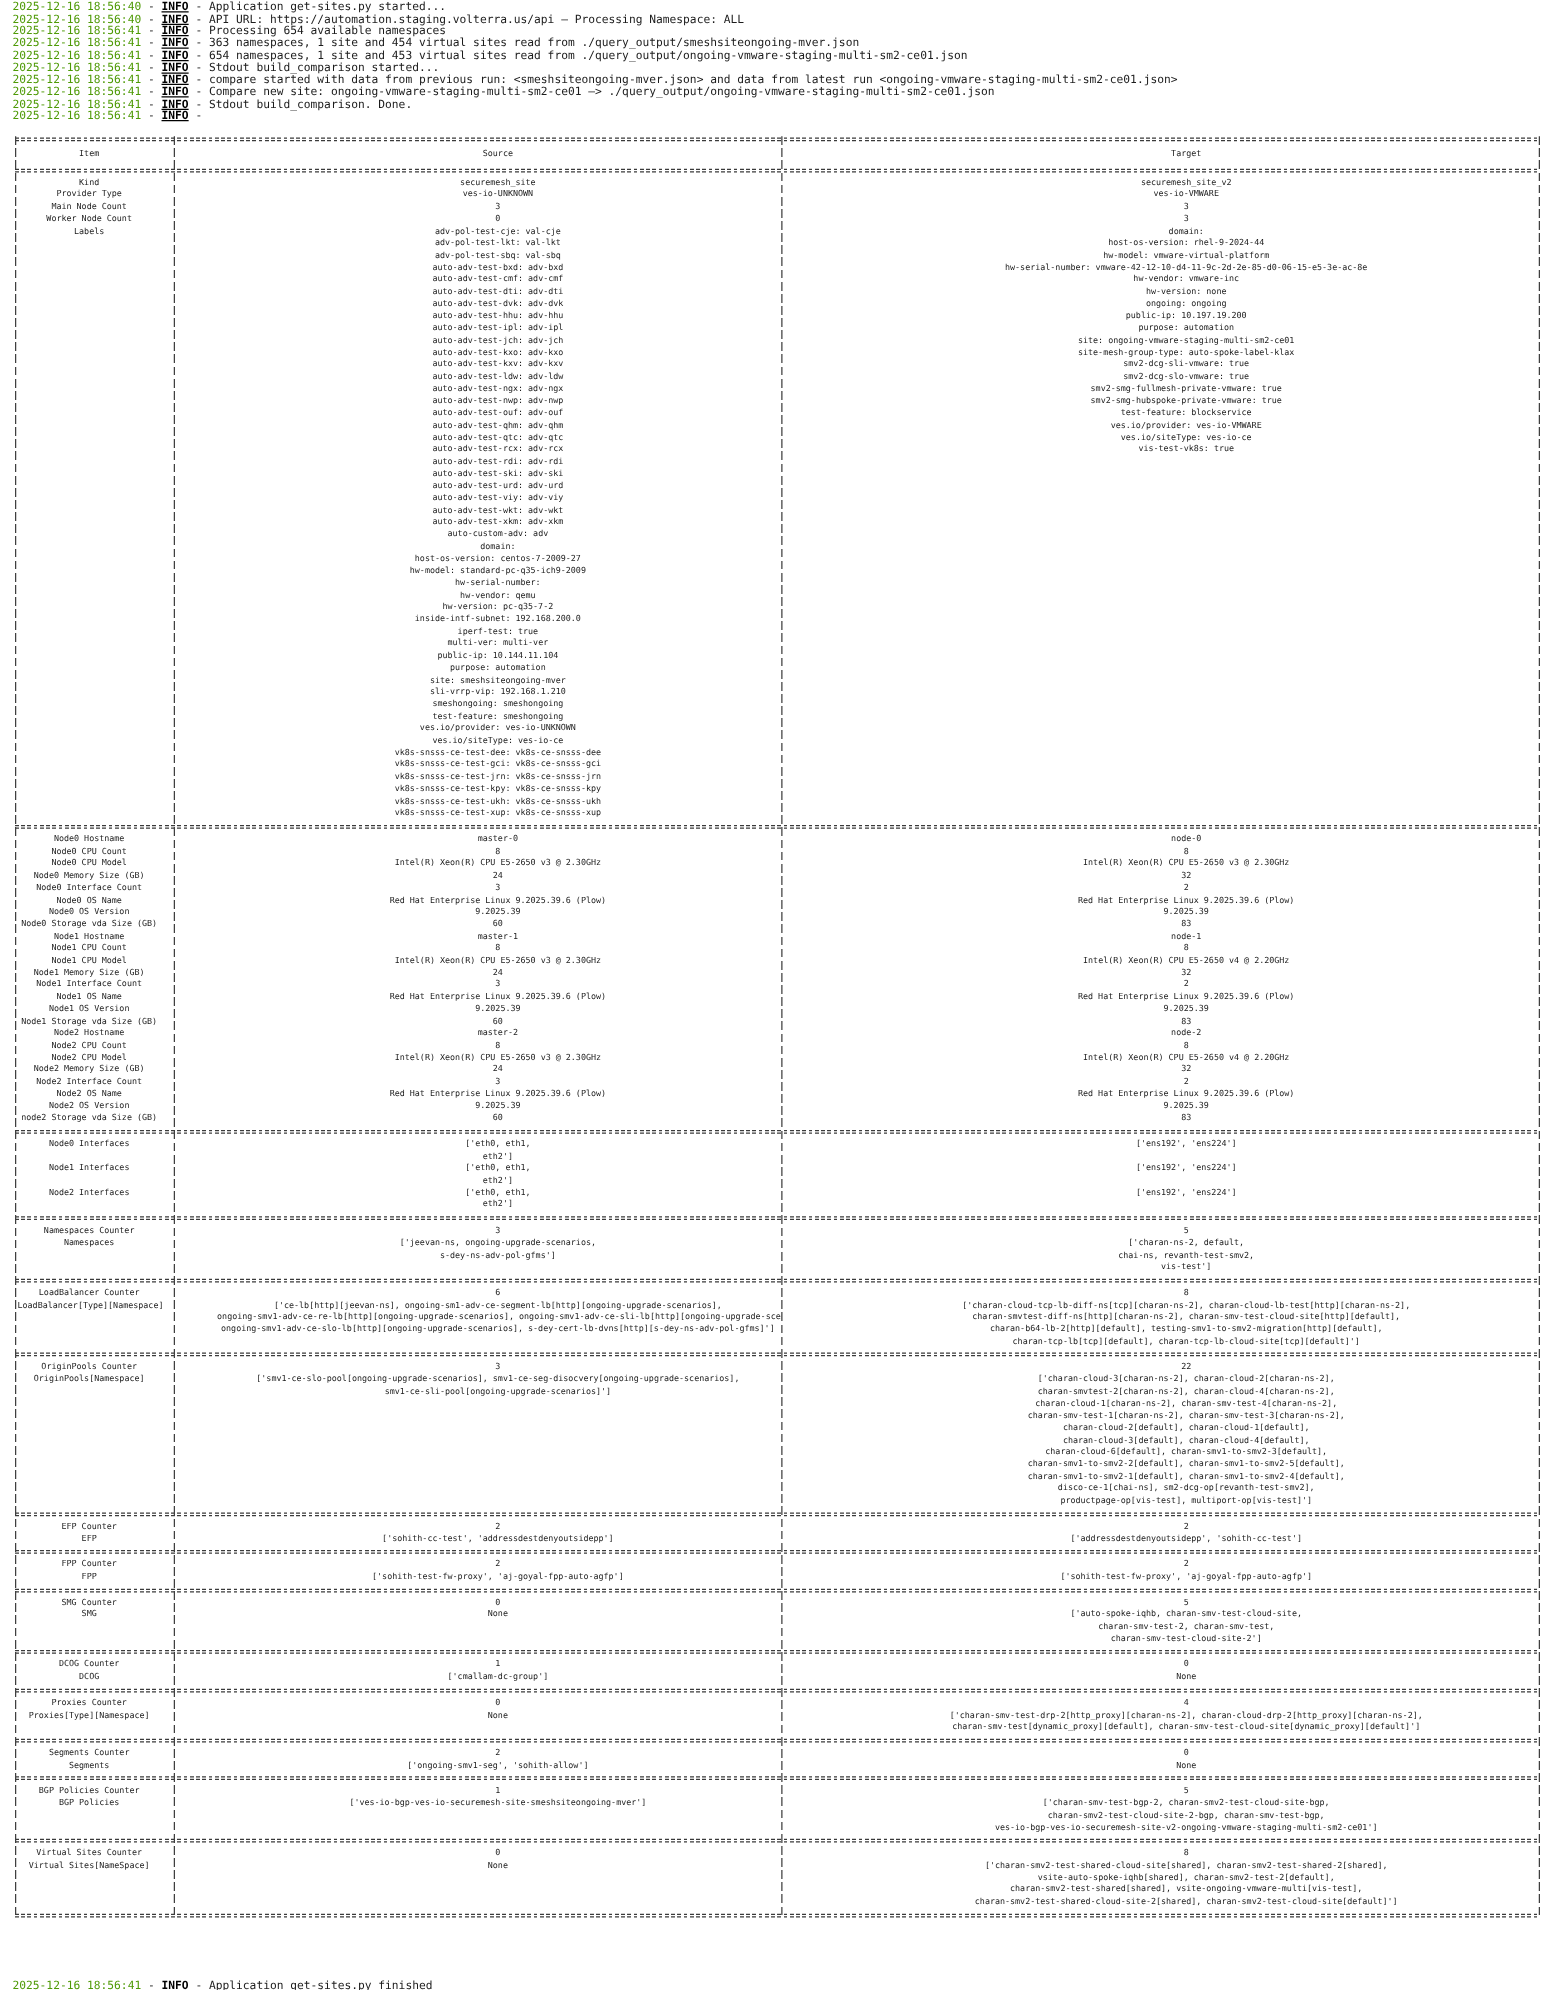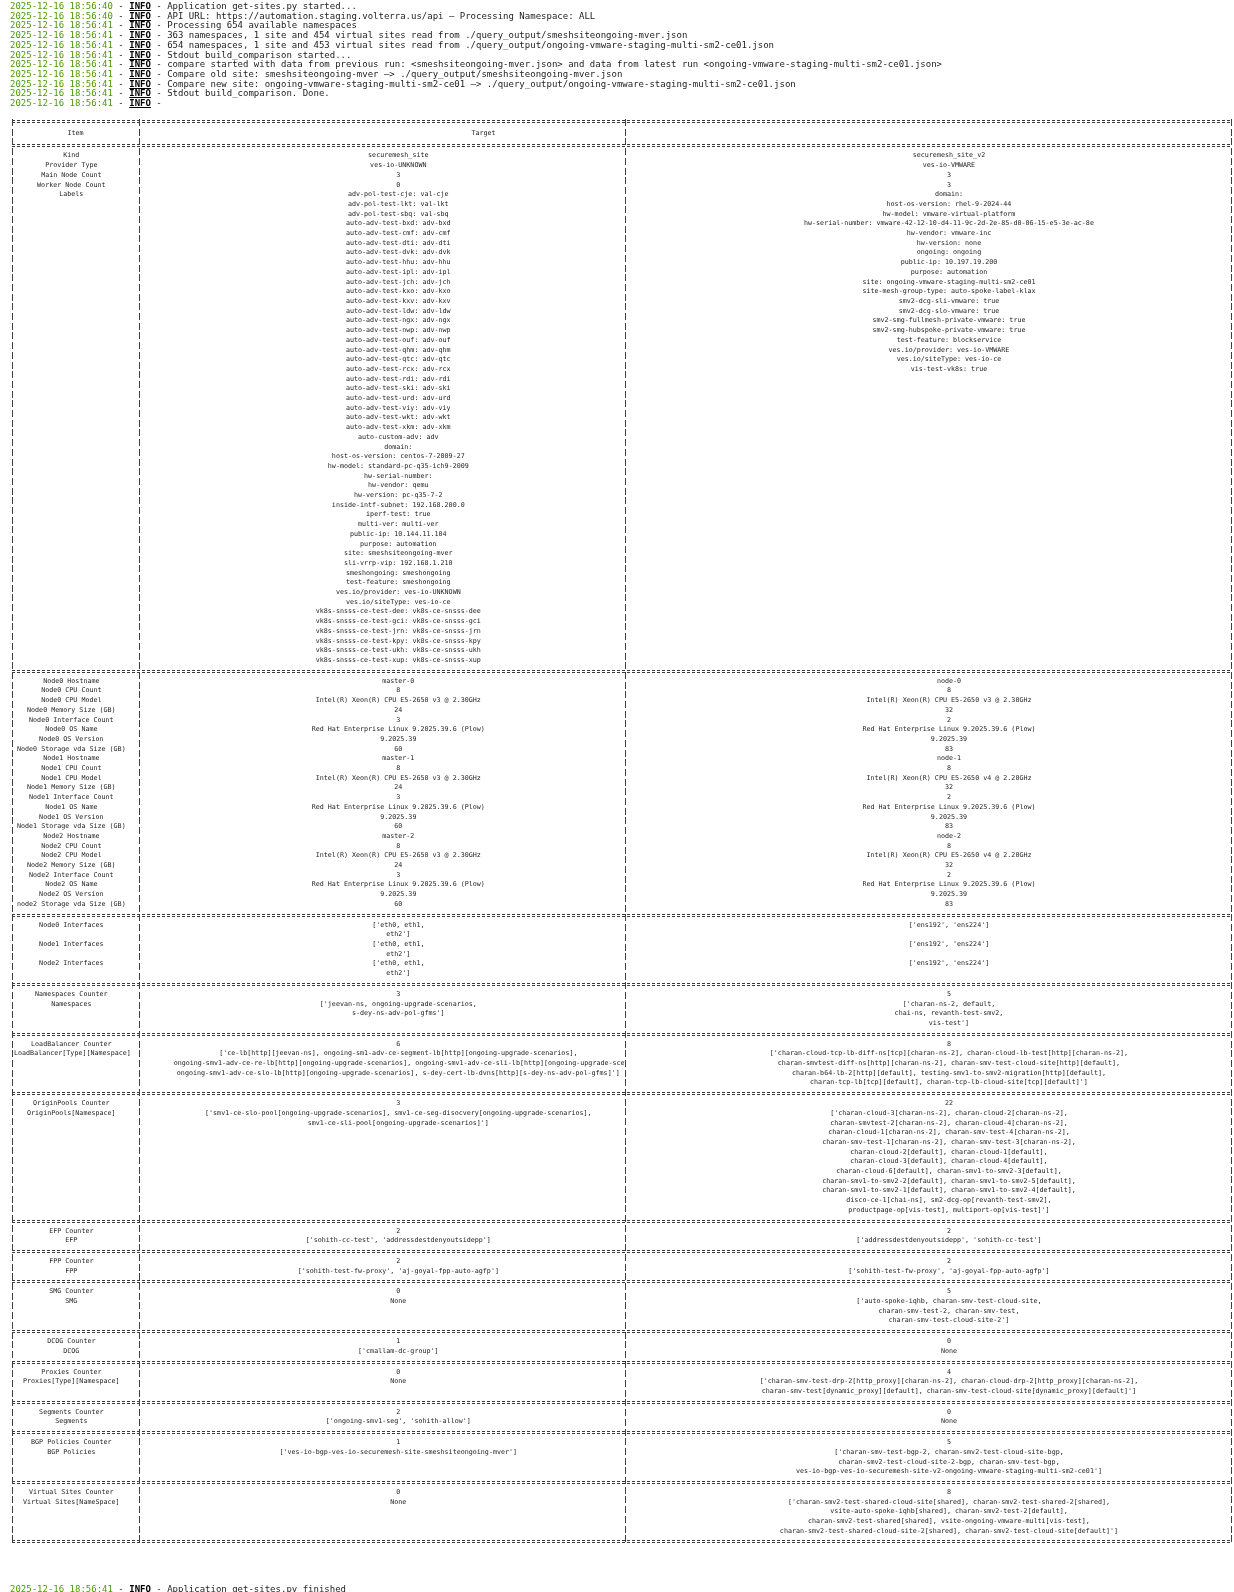--- a/index.html
+++ b/index.html
@@ -53,35 +53,35 @@
 <body>
 
 <div class="term-top">
   <div class="log-line"><span class="ts">2025-12-16 18:56:40</span><span> - </span><span class="lvl">INFO</span><span> - </span><span class="msg">Application get-sites.py started...</span></div>
   <div class="log-line"><span class="ts">2025-12-16 18:56:40</span><span> - </span><span class="lvl">INFO</span><span> - </span><span class="msg">API URL: https://automation.staging.volterra.us/api — Processing Namespace: ALL</span></div>
   <div class="log-line"><span class="ts">2025-12-16 18:56:41</span><span> - </span><span class="lvl">INFO</span><span> - </span><span class="msg">Processing 654 available namespaces</span></div>
   <div class="log-line"><span class="ts">2025-12-16 18:56:41</span><span> - </span><span class="lvl">INFO</span><span> - </span><span class="msg">363 namespaces, 1 site and 454 virtual sites read from ./query_output/smeshsiteongoing-mver.json</span></div>
   <div class="log-line"><span class="ts">2025-12-16 18:56:41</span><span> - </span><span class="lvl">INFO</span><span> - </span><span class="msg">654 namespaces, 1 site and 453 virtual sites read from ./query_output/ongoing-vmware-staging-multi-sm2-ce01.json</span></div>
   <div class="log-line"><span class="ts">2025-12-16 18:56:41</span><span> - </span><span class="lvl">INFO</span><span> - </span><span class="msg">Stdout build_comparison started...</span></div>
   <div class="log-line"><span class="ts">2025-12-16 18:56:41</span><span> - </span><span class="lvl">INFO</span><span> - </span><span class="msg">compare started with data from previous run: &lt;smeshsiteongoing-mver.json&gt; and data from latest run &lt;ongoing-vmware-staging-multi-sm2-ce01.json&gt;</span></div>
-  <div class="log-line"><span class="ts">2025-12-16 18:56:41</span><span> - </span><span class="lvl">INFO</span><span> - </span><span class="msg">Compare old site: smeshsiteongoing-mver —&gt; ./query_output/smeshsiteongoing-mver.json</span></div>
   <div class="log-line"><span class="ts">2025-12-16 18:56:41</span><span> - </span><span class="lvl">INFO</span><span> - </span><span class="msg">Compare new site: ongoing-vmware-staging-multi-sm2-ce01 —&gt; ./query_output/ongoing-vmware-staging-multi-sm2-ce01.json</span></div>
   <div class="log-line"><span class="ts">2025-12-16 18:56:41</span><span> - </span><span class="lvl">INFO</span><span> - </span><span class="msg">Stdout build_comparison. Done.</span></div>
   <div class="log-line"><span class="ts">2025-12-16 18:56:41</span><span> - </span><span class="lvl">INFO</span><span> - </span><span class="msg"></span></div>
 </div>
 
 <div class="table-wrap">
   <div class="vline vl-0"></div>
   <div class="vline vl-1"></div>
   <div class="vline vl-2"></div>
   <div class="vline vl-3"></div>
 
   <div class="tsep"></div>
   <div class="trow thead">
     <div class="tcell c-item">Item</div>
+    <div class="tcell c-source">Source</div>
     <div class="tcell c-target">Target</div>
   </div>
   <div class="tsep"></div>
 
   <div class="trow">
     <div class="tcell c-item">Kind
 Provider Type
 Main Node Count
 Worker Node Count
 Labels</div>

